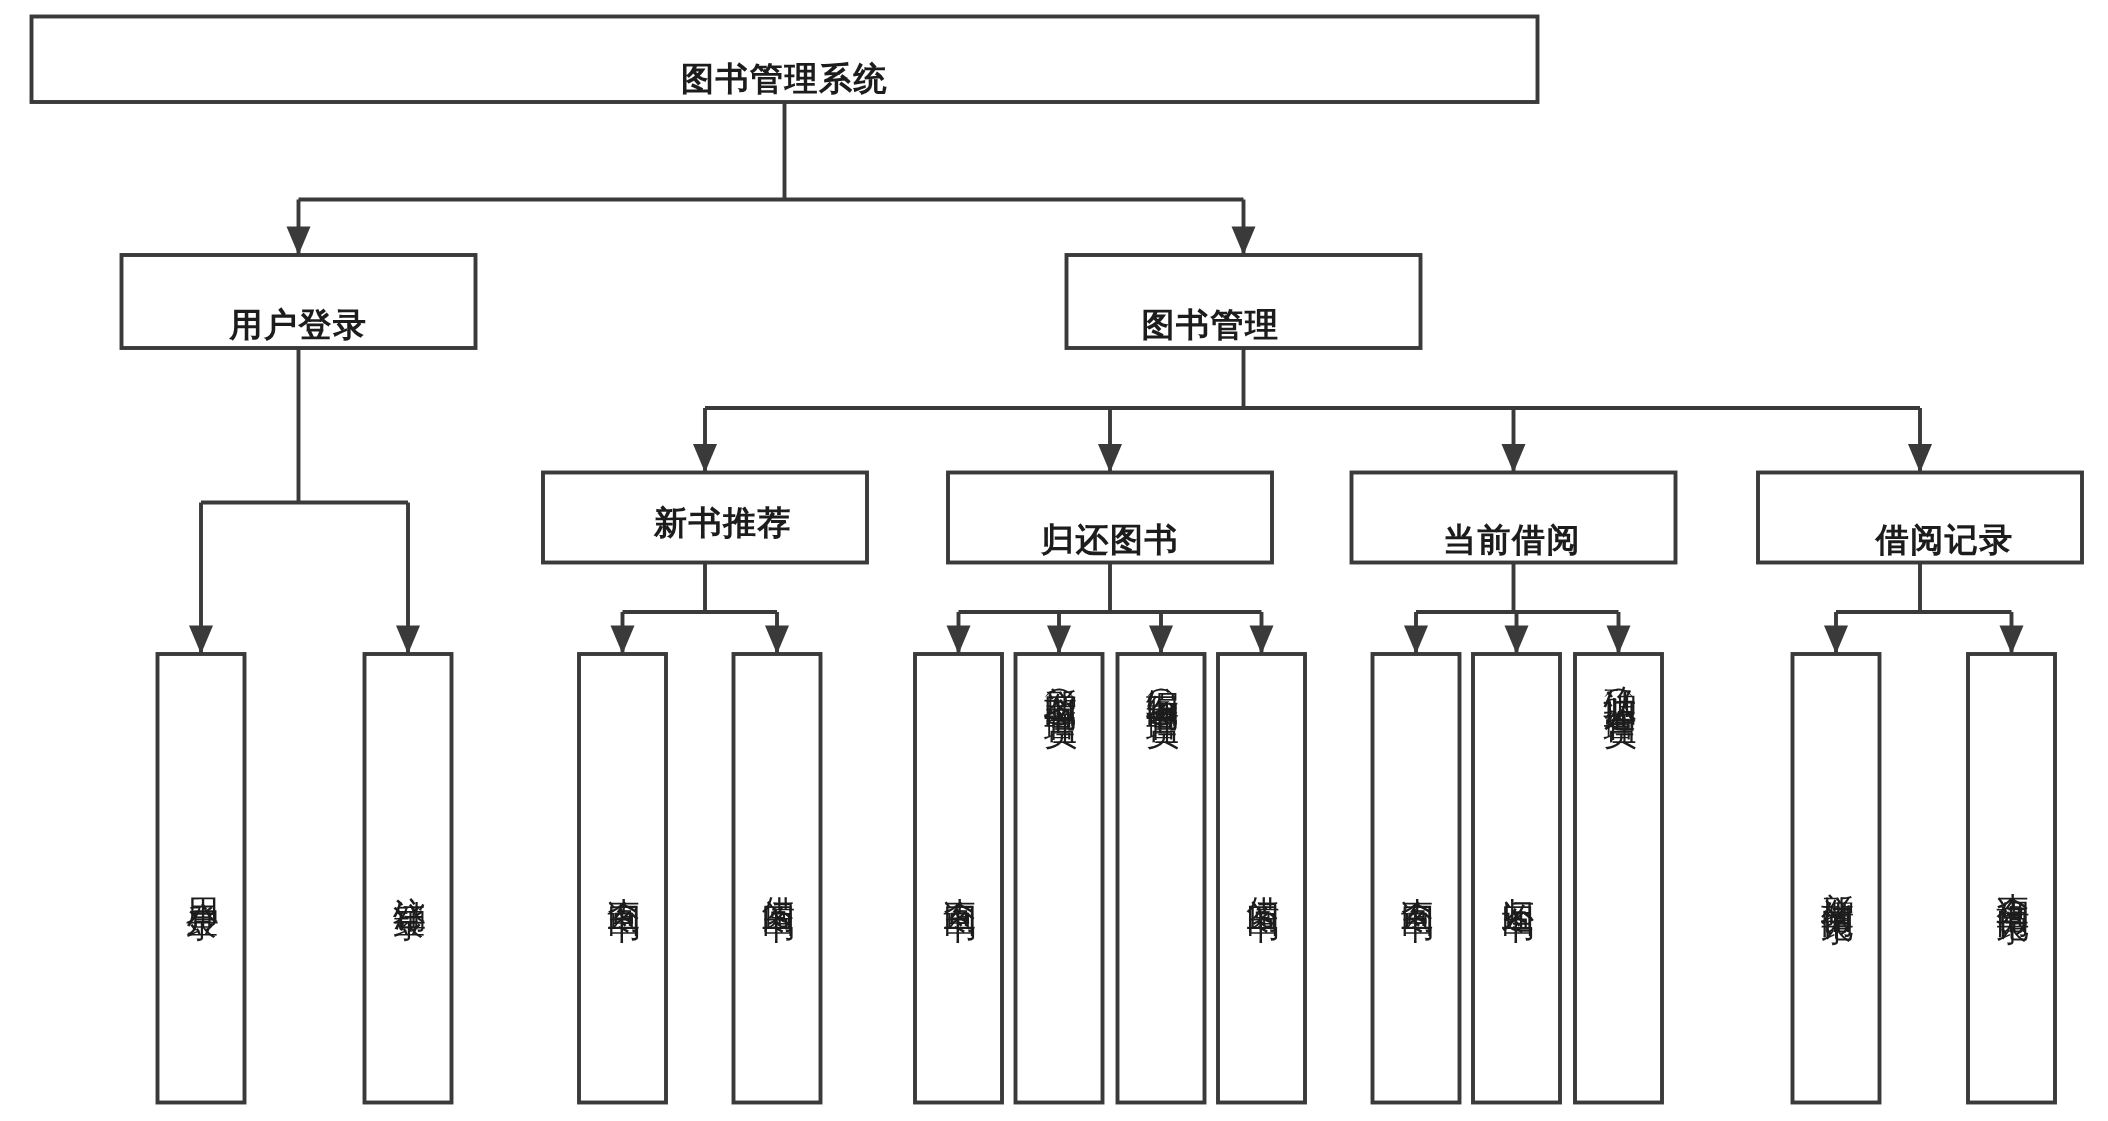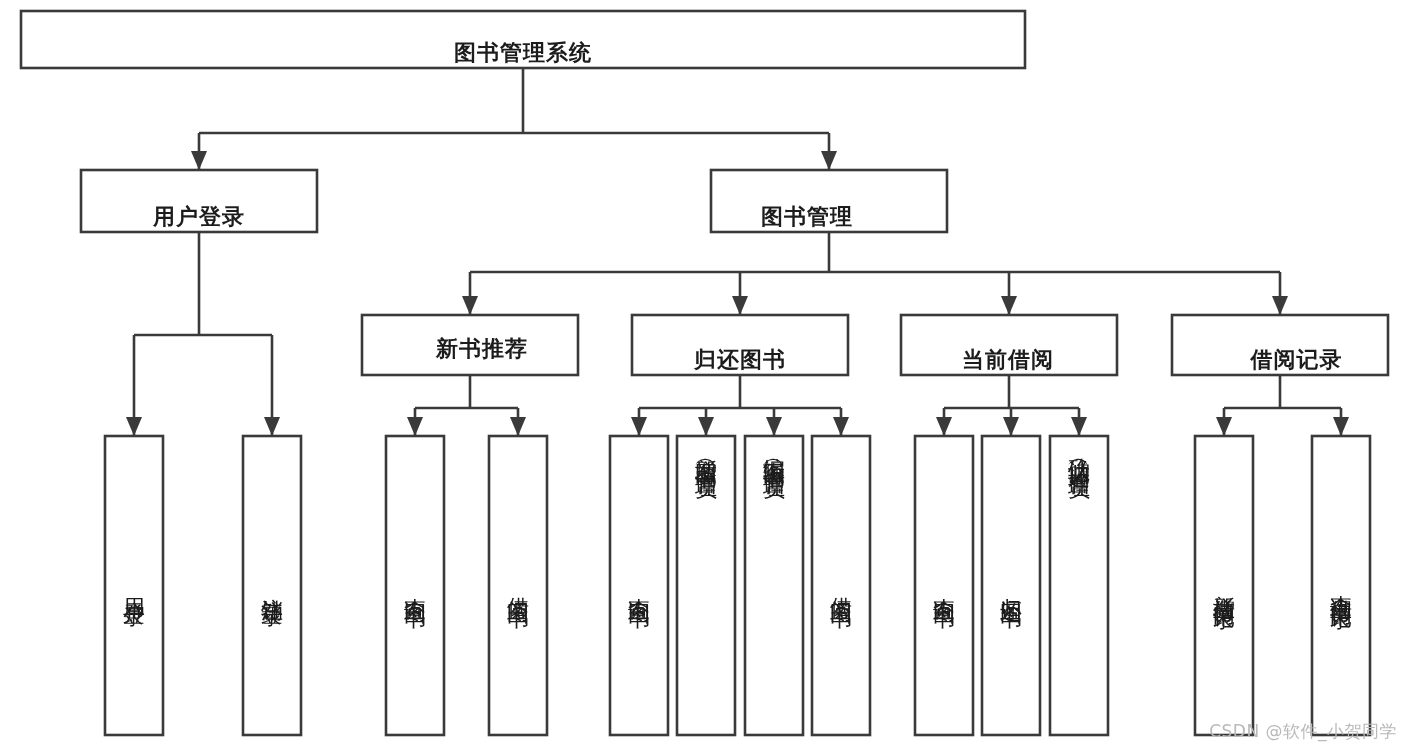--- a/index.html
+++ b/index.html
@@ -225,15 +225,14 @@
         <span class="vtext">确认归还（管理员）</span>
       </div>
       <div class="vtext-wrap" style="left: 1195px; top: 440px; width: 58px; height: 291px; align-items: center;">
         <span class="vtext">新增借阅记录</span>
       </div>
       <div class="vtext-wrap" style="left: 1312px; top: 440px; width: 58px; height: 291px; align-items: center;">
         <span class="vtext">查询借阅记录</span>
       </div>
     </div>
 
-  <div id="watermark">CSDN @软件_小贺同学</div>
 
 </div>
 
 </body></html>

